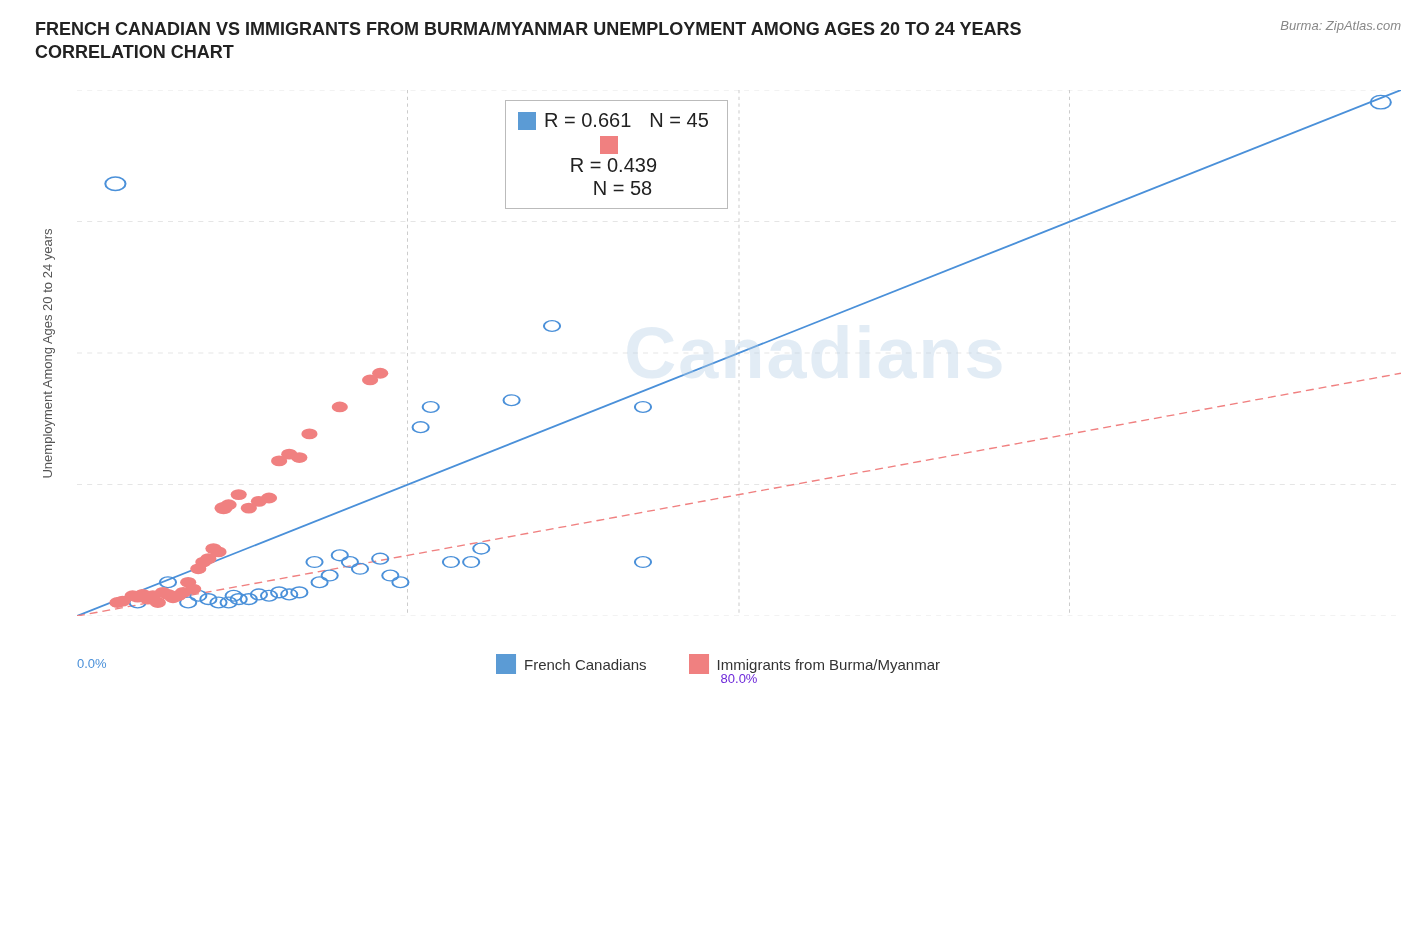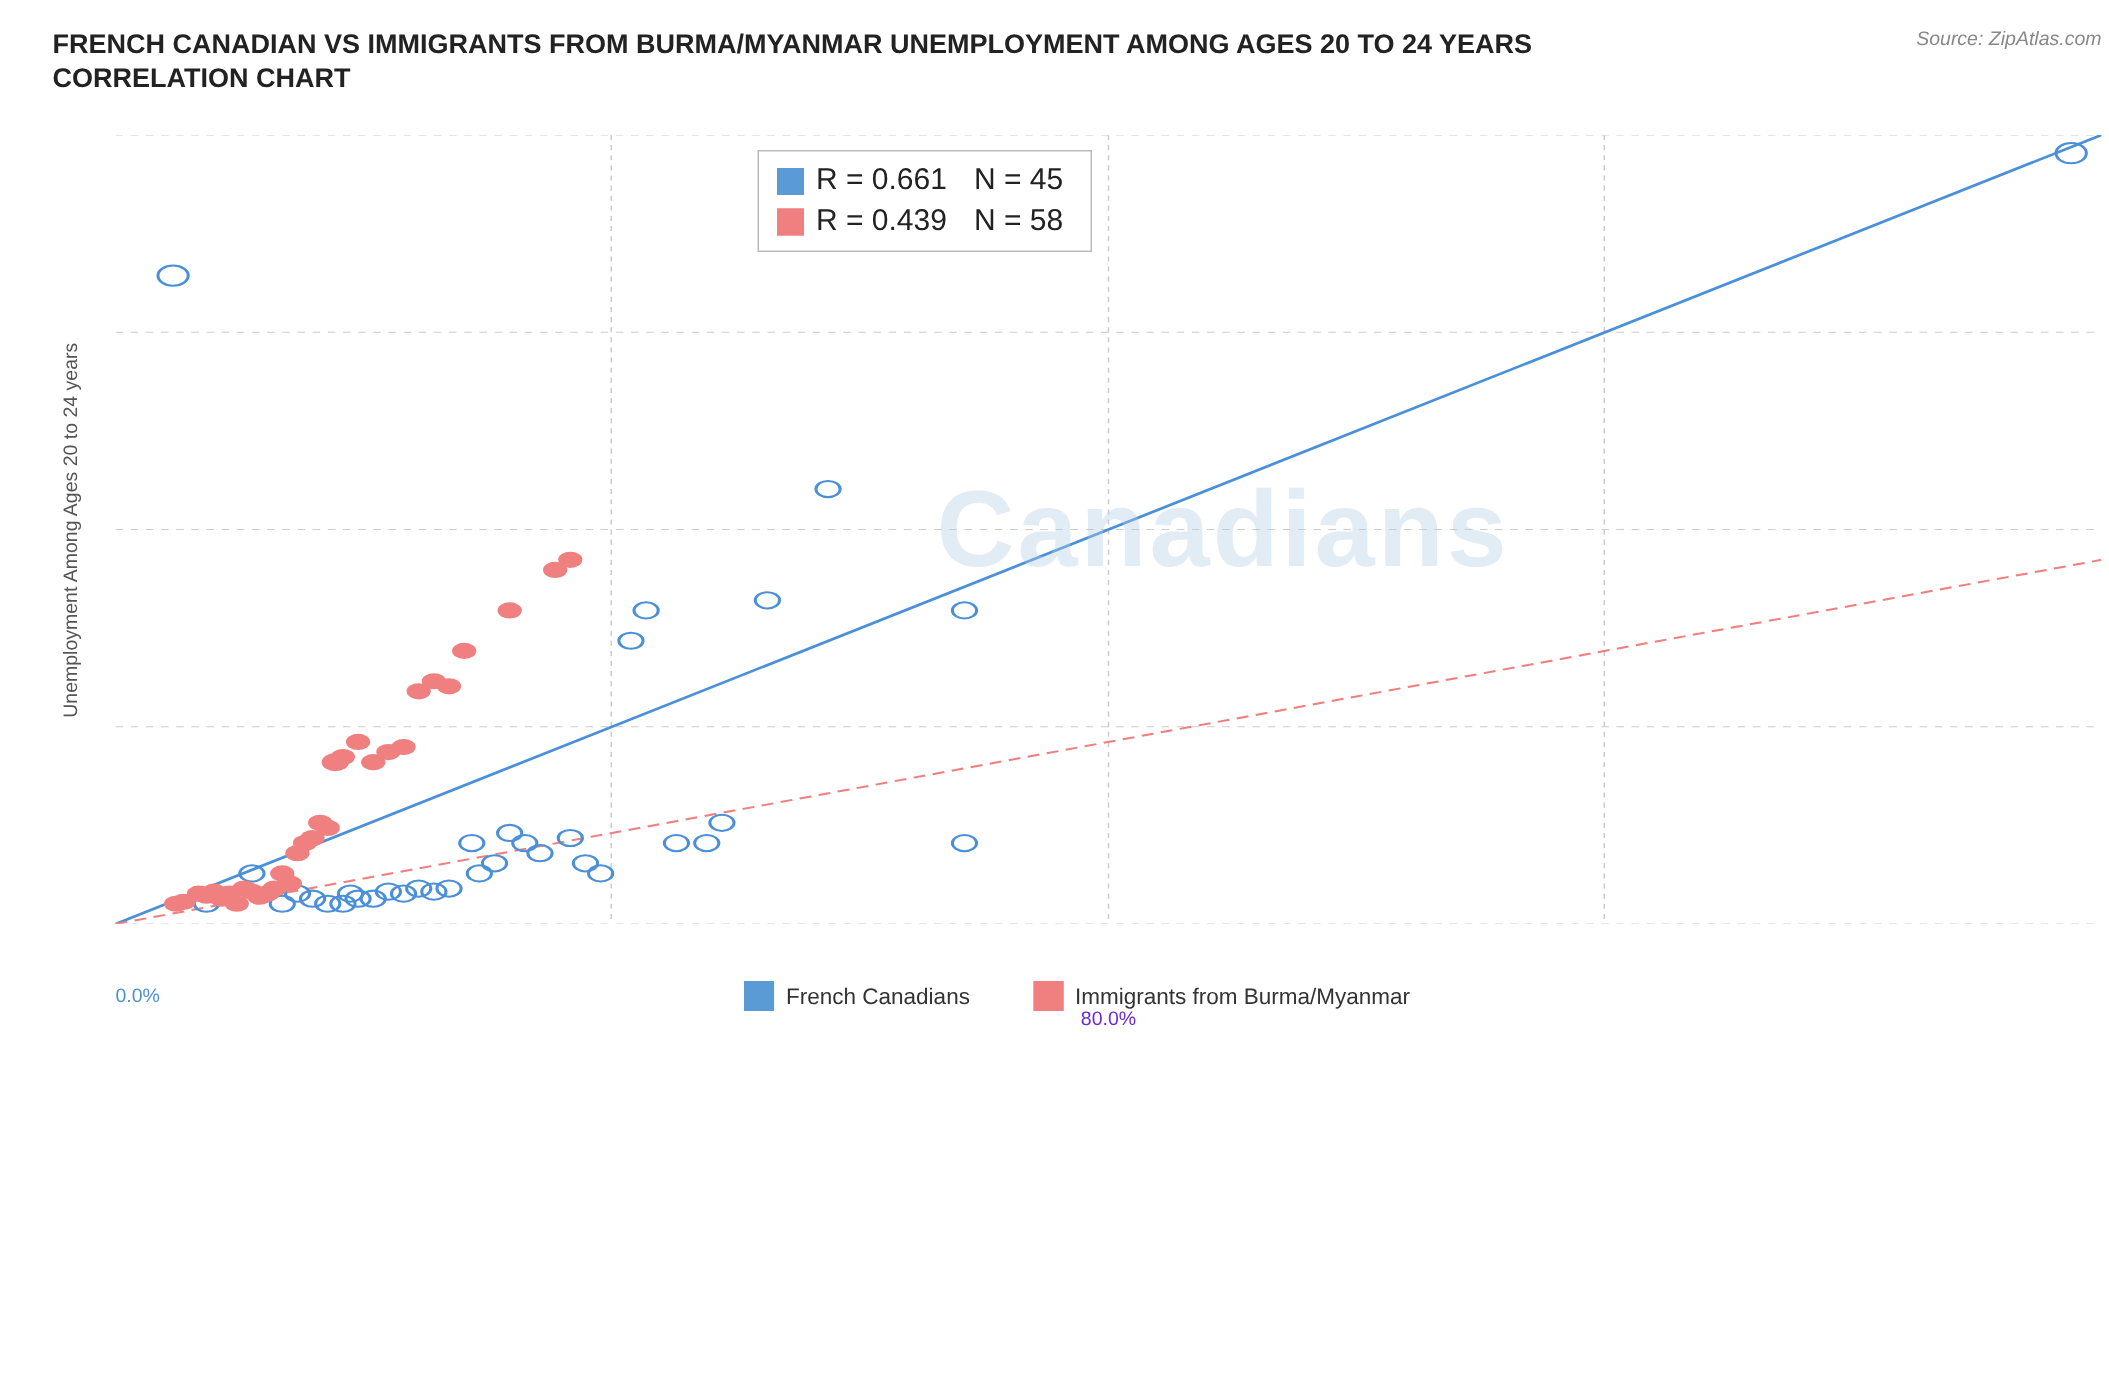--- a/index.html
+++ b/index.html
@@ -70,21 +70,21 @@
       background: rgba(255,255,255,0.92);
       border: 1.5px solid #bbb;
       padding: 8px 18px 8px 12px;
       font-size: 15px;
     }
     .legend-row {
       display: flex;
       align-items: center;
       margin-bottom: 4px;
     }
-    .legend-row:last-child { margin-bottom: 0; }
+    .legend-row:last-child { margin-bottom: 0; flex-direction: column; }
     .legend-swatch {
       width: 18px;
       height: 18px;
       border: 2px solid;
       margin-right: 8px;
       flex-shrink: 0;
     }
     .legend-text { font-size: 20px; color: #222; }
     .watermark {
       position: absolute;
@@ -136,21 +136,21 @@
       width: 20px;
       height: 20px;
       border: 2px solid;
     }
   </style>
 </head>
 <body>
 
 <div class="page-container">
   <div class="title">FRENCH CANADIAN VS IMMIGRANTS FROM BURMA/MYANMAR UNEMPLOYMENT AMONG AGES 20 TO 24 YEARS CORRELATION CHART</div>
-  <div class="source">Source: ZipAtlas.com</div>
+  <div class="source">Burma: ZipAtlas.com</div>
 
   <div class="y-axis-label">
     <span>Unemployment Among Ages 20 to 24 years</span>
   </div>
 
   <div class="chart-svg-container">
     <div class="watermark">Canadians</div>
     <svg class="main-chart" viewBox="0 0 1310 780" preserveAspectRatio="none">
 
       <line x1="0" y1="0" x2="1310" y2="0" stroke="#ccc" stroke-width="1" stroke-dasharray="5,5"></line>

